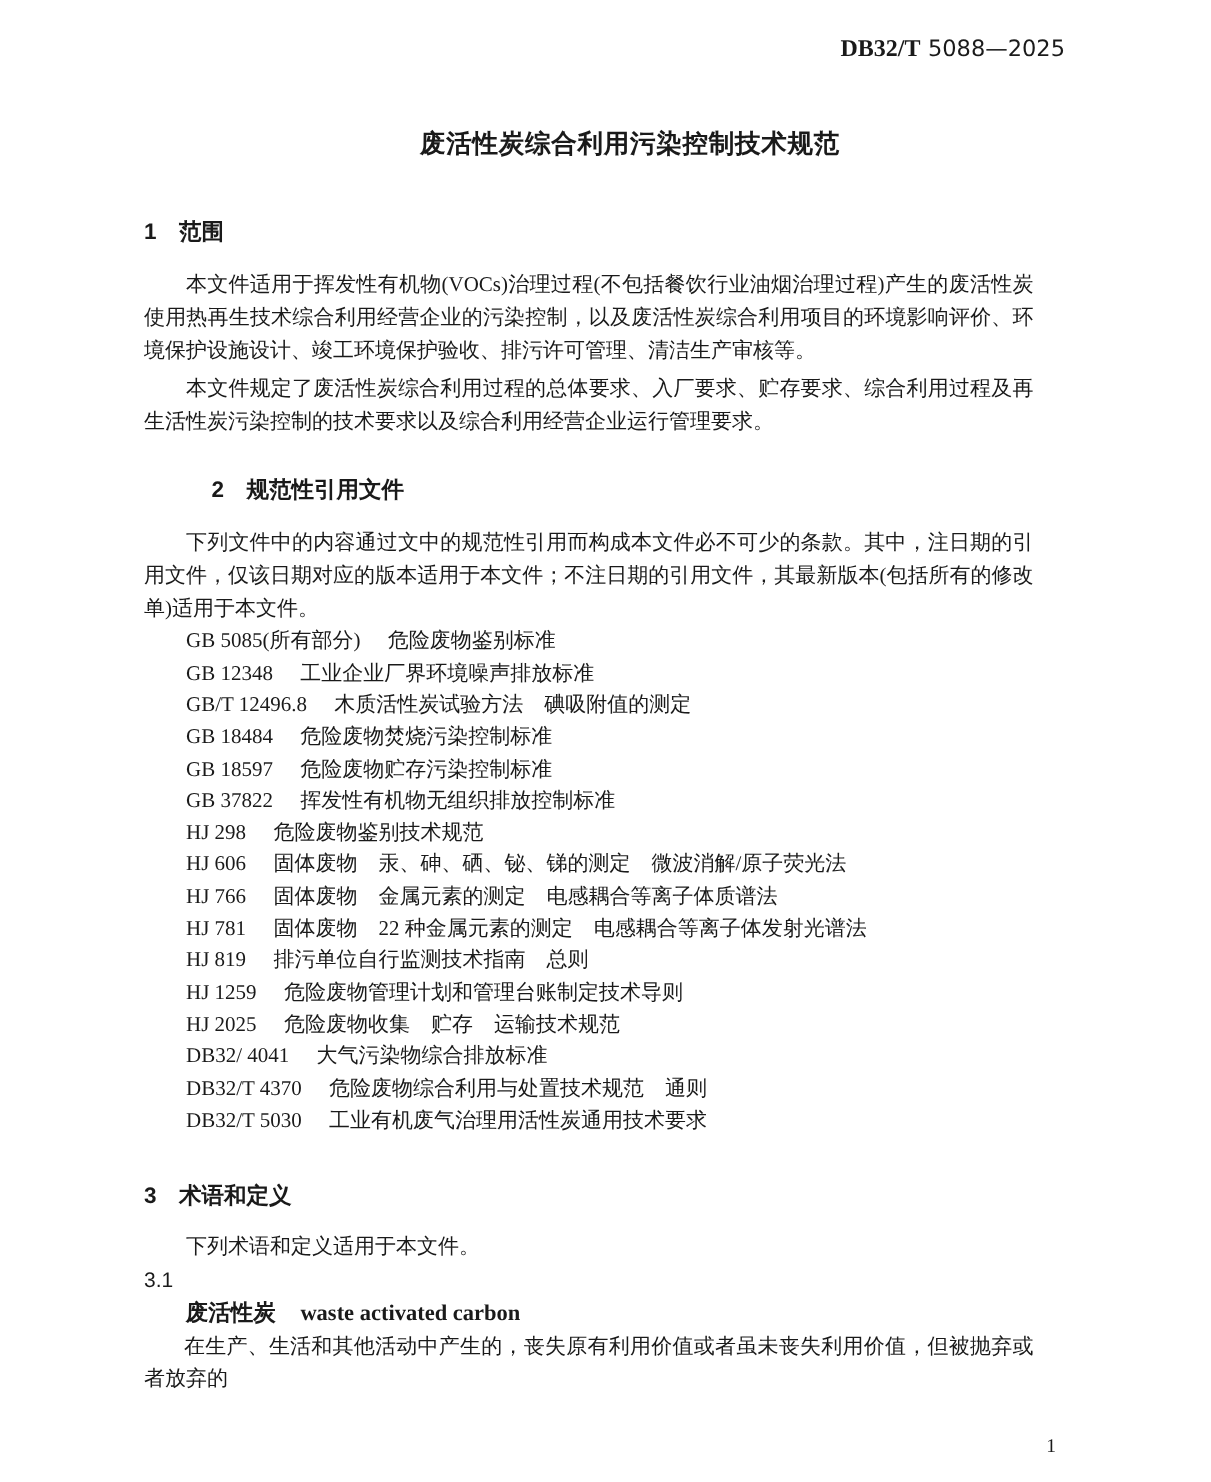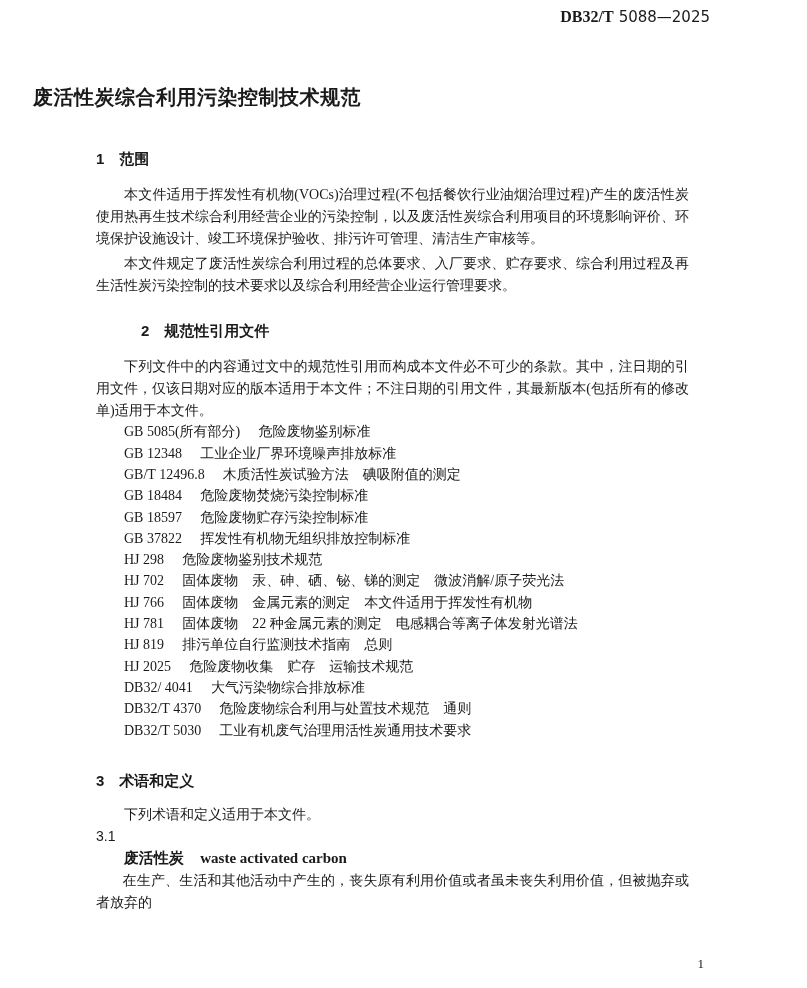--- a/index.html
+++ b/index.html
@@ -8,40 +8,40 @@
     position: relative;
     width: 807px;
     height: 988px;
     background: #ffffff;
     color: #1a1a1a;
     font-family: "Liberation Serif", serif;
     overflow: hidden;
   }
   .doc-code {
     position: absolute;
-    top: 8px;
+    top: 23px;
     right: 97px;
     font-size: 16px;
     white-space: nowrap;
   }
   .doc-code .code-prefix {
     font-weight: bold;
     font-family: "Liberation Serif", serif;
   }
   .doc-code .code-number {
     font-family: "DejaVu Sans", sans-serif;
     font-size: 15px;
     margin-left: 5px;
   }
   .title {
     margin: 0;
     padding-top: 84px;
-    text-align: left;
+    text-align: center;
     font-family: "Liberation Sans", sans-serif;
-    font-size: 20px;
+    font-size: 17px;
     font-weight: bold;
     letter-spacing: 0.5px;
     padding-left: 33px;
   }
   .content { padding: 0 118px 0 96px; }
   .sec-h {
     margin: 38px 0 0 0;
     font-family: "Liberation Sans", sans-serif;
     font-size: 15px;
     font-weight: bold;
@@ -117,24 +117,25 @@
     <p class="body-p">下列文件中的内容通过文中的规范性引用而构成本文件必不可少的条款。其中，注日期的引用文件，仅该日期对应的版本适用于本文件；不注日期的引用文件，其最新版本(包括所有的修改单)适用于本文件。</p>
 
     <div class="ref-list">
       <p class="ref"><span class="ref-code">GB 5085(所有部分)</span><span class="ref-title">危险废物鉴别标准</span></p>
       <p class="ref"><span class="ref-code">GB 12348</span><span class="ref-title">工业企业厂界环境噪声排放标准</span></p>
       <p class="ref"><span class="ref-code">GB/T 12496.8</span><span class="ref-title">木质活性炭试验方法　碘吸附值的测定</span></p>
       <p class="ref"><span class="ref-code">GB 18484</span><span class="ref-title">危险废物焚烧污染控制标准</span></p>
       <p class="ref"><span class="ref-code">GB 18597</span><span class="ref-title">危险废物贮存污染控制标准</span></p>
       <p class="ref"><span class="ref-code">GB 37822</span><span class="ref-title">挥发性有机物无组织排放控制标准</span></p>
       <p class="ref"><span class="ref-code">HJ 298</span><span class="ref-title">危险废物鉴别技术规范</span></p>
-      <p class="ref"><span class="ref-code">HJ 702</span><span class="ref-title">固体废物　汞、砷、硒、铋、锑的测定　微波消解/原子荧光法</span></p>
-      <p class="ref"><span class="ref-code">HJ 766</span><span class="ref-title">固体废物　金属元素的测定　本文件适用于挥发性有机物</span></p>
+      <p class="ref"><span class="ref-code">HJ 606</span><span class="ref-title">固体废物　汞、砷、硒、铋、锑的测定　微波消解/原子荧光法</span></p>
+      <p class="ref"><span class="ref-code">HJ 766</span><span class="ref-title">固体废物　金属元素的测定　电感耦合等离子体质谱法</span></p>
       <p class="ref"><span class="ref-code">HJ 781</span><span class="ref-title">固体废物　22 种金属元素的测定　电感耦合等离子体发射光谱法</span></p>
       <p class="ref"><span class="ref-code">HJ 819</span><span class="ref-title">排污单位自行监测技术指南　总则</span></p>
+      <p class="ref"><span class="ref-code">HJ 1259</span><span class="ref-title">危险废物管理计划和管理台账制定技术导则</span></p>
       <p class="ref"><span class="ref-code">HJ 2025</span><span class="ref-title">危险废物收集　贮存　运输技术规范</span></p>
       <p class="ref"><span class="ref-code">DB32/ 4041</span><span class="ref-title">大气污染物综合排放标准</span></p>
       <p class="ref"><span class="ref-code">DB32/T 4370</span><span class="ref-title">危险废物综合利用与处置技术规范　通则</span></p>
       <p class="ref"><span class="ref-code">DB32/T 5030</span><span class="ref-title">工业有机废气治理用活性炭通用技术要求</span></p>
     </div>
 
     <h2 class="sec-h sec3"><span class="sec-num">3</span><span>术语和定义</span></h2>
     <p class="term-number" style="font-family:'Liberation Serif',serif;text-indent:2em;">下列术语和定义适用于本文件。</p>
     <p class="term-number" style="margin-top:0;">3.1</p>
     <p class="term-line"><span class="term-cn">废活性炭</span><span class="term-en">waste activated carbon</span></p>

